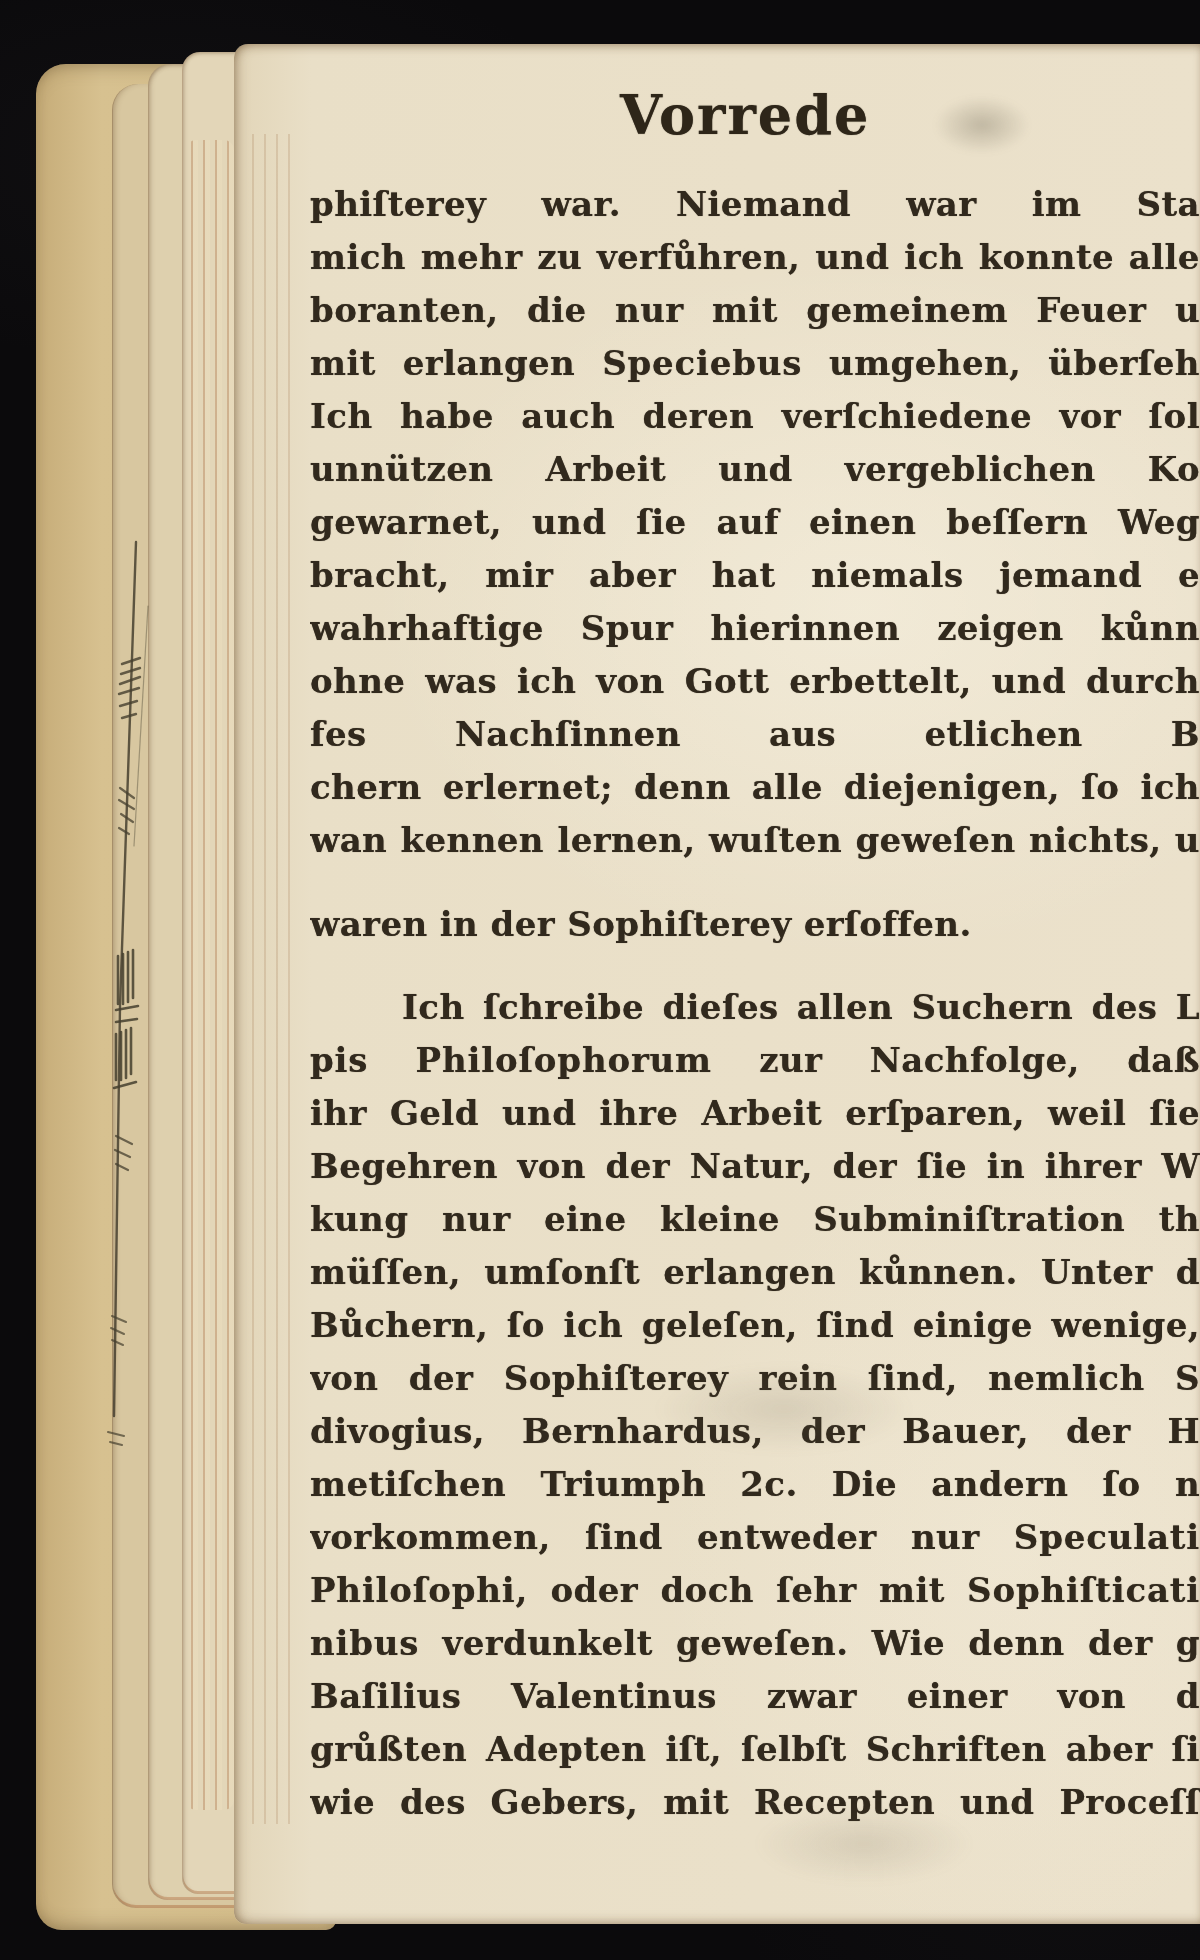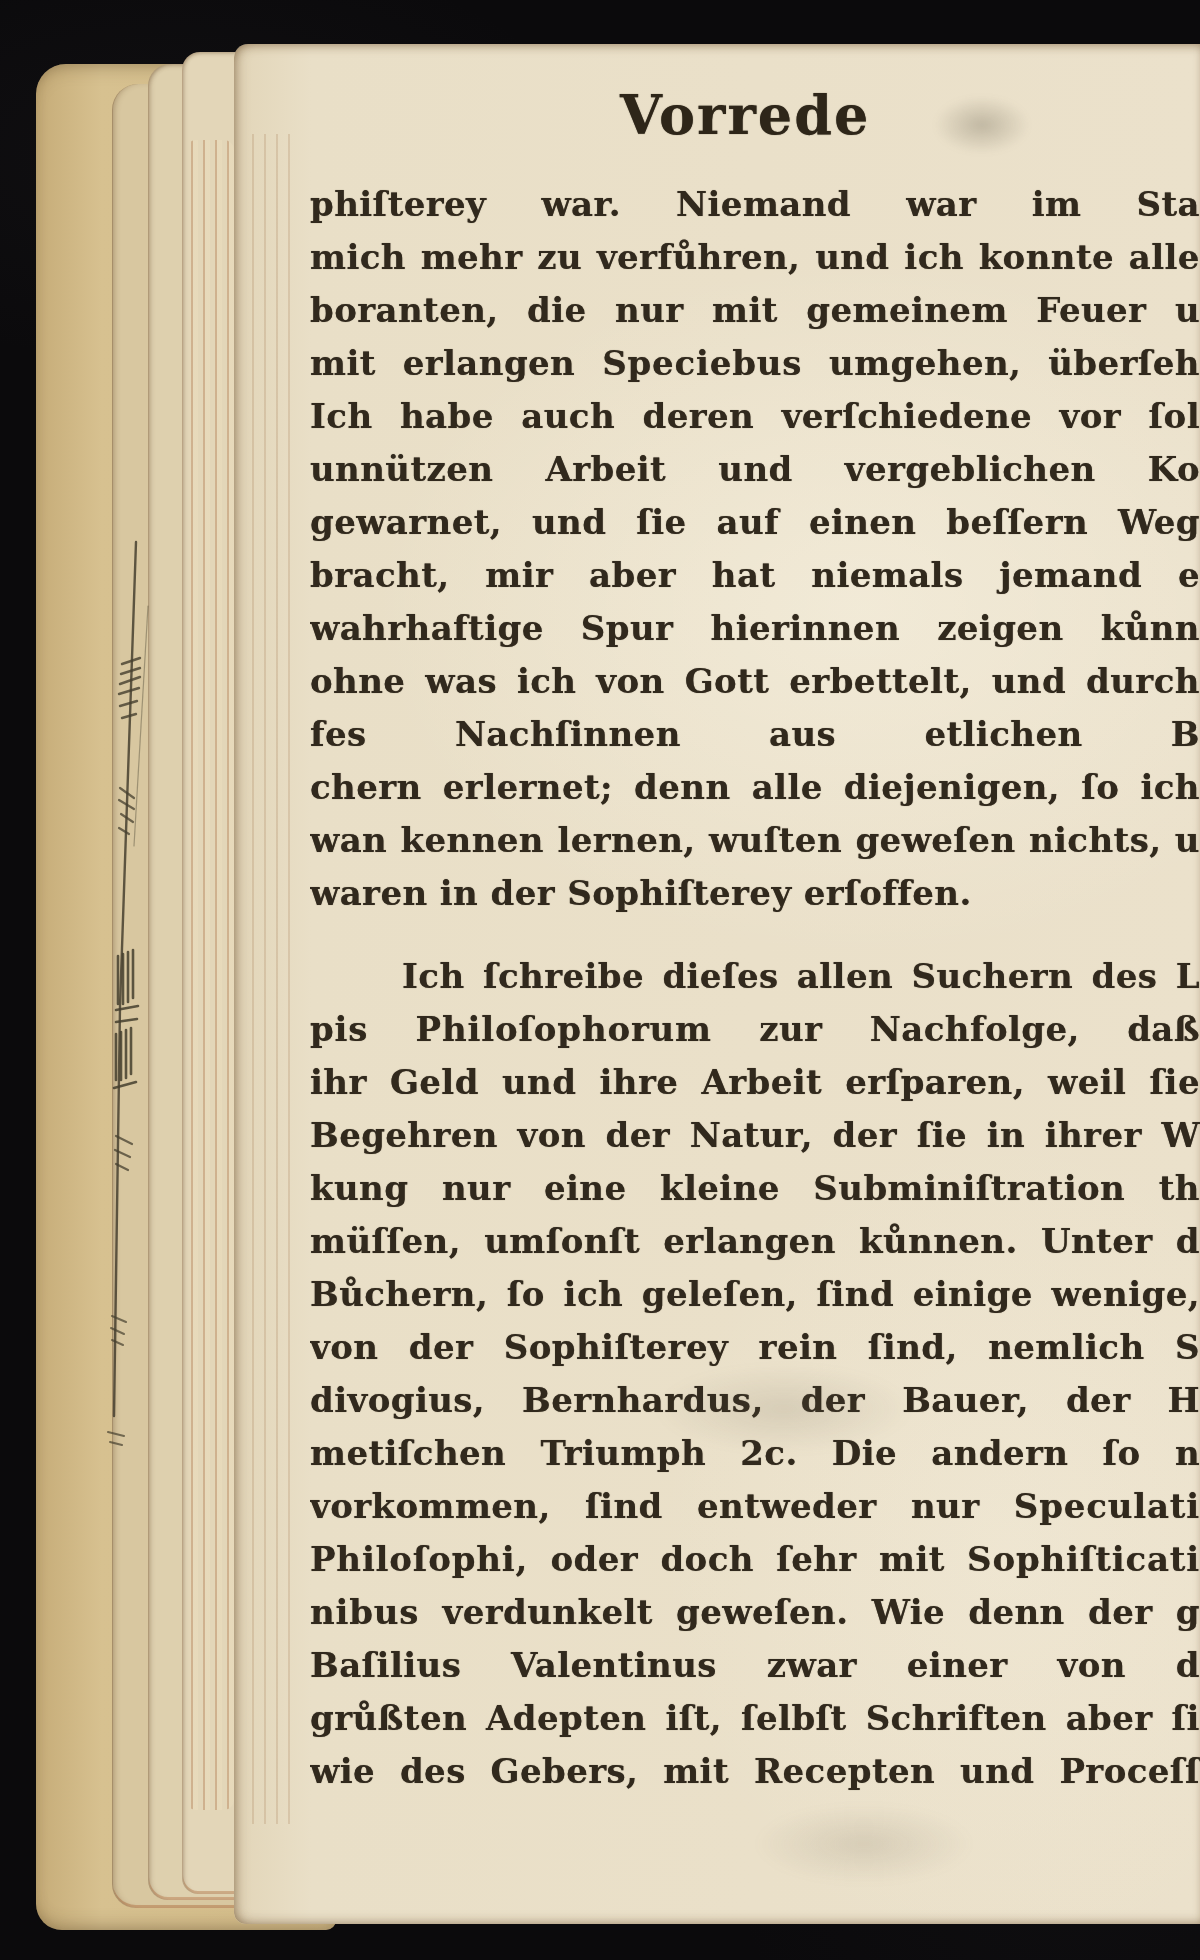--- a/index.html
+++ b/index.html
@@ -114,21 +114,21 @@
   }
   .para + .para{margin-top:30px;}
   .line{
     height:53px;
     display:flex;
     justify-content:space-between;
     align-items:baseline;
     white-space:pre;
     overflow:hidden;
   }
-  .line.flush{display:block;}
+  .line.flush{display:block;margin-top:31px;}
   .line.indent{padding-left:92px;}
   .antiqua{font-weight:bold;letter-spacing:.8px;}
 </style>
 </head>
 <body>
 
 <div class="stage">
 
   <div class="cover"></div>
 

